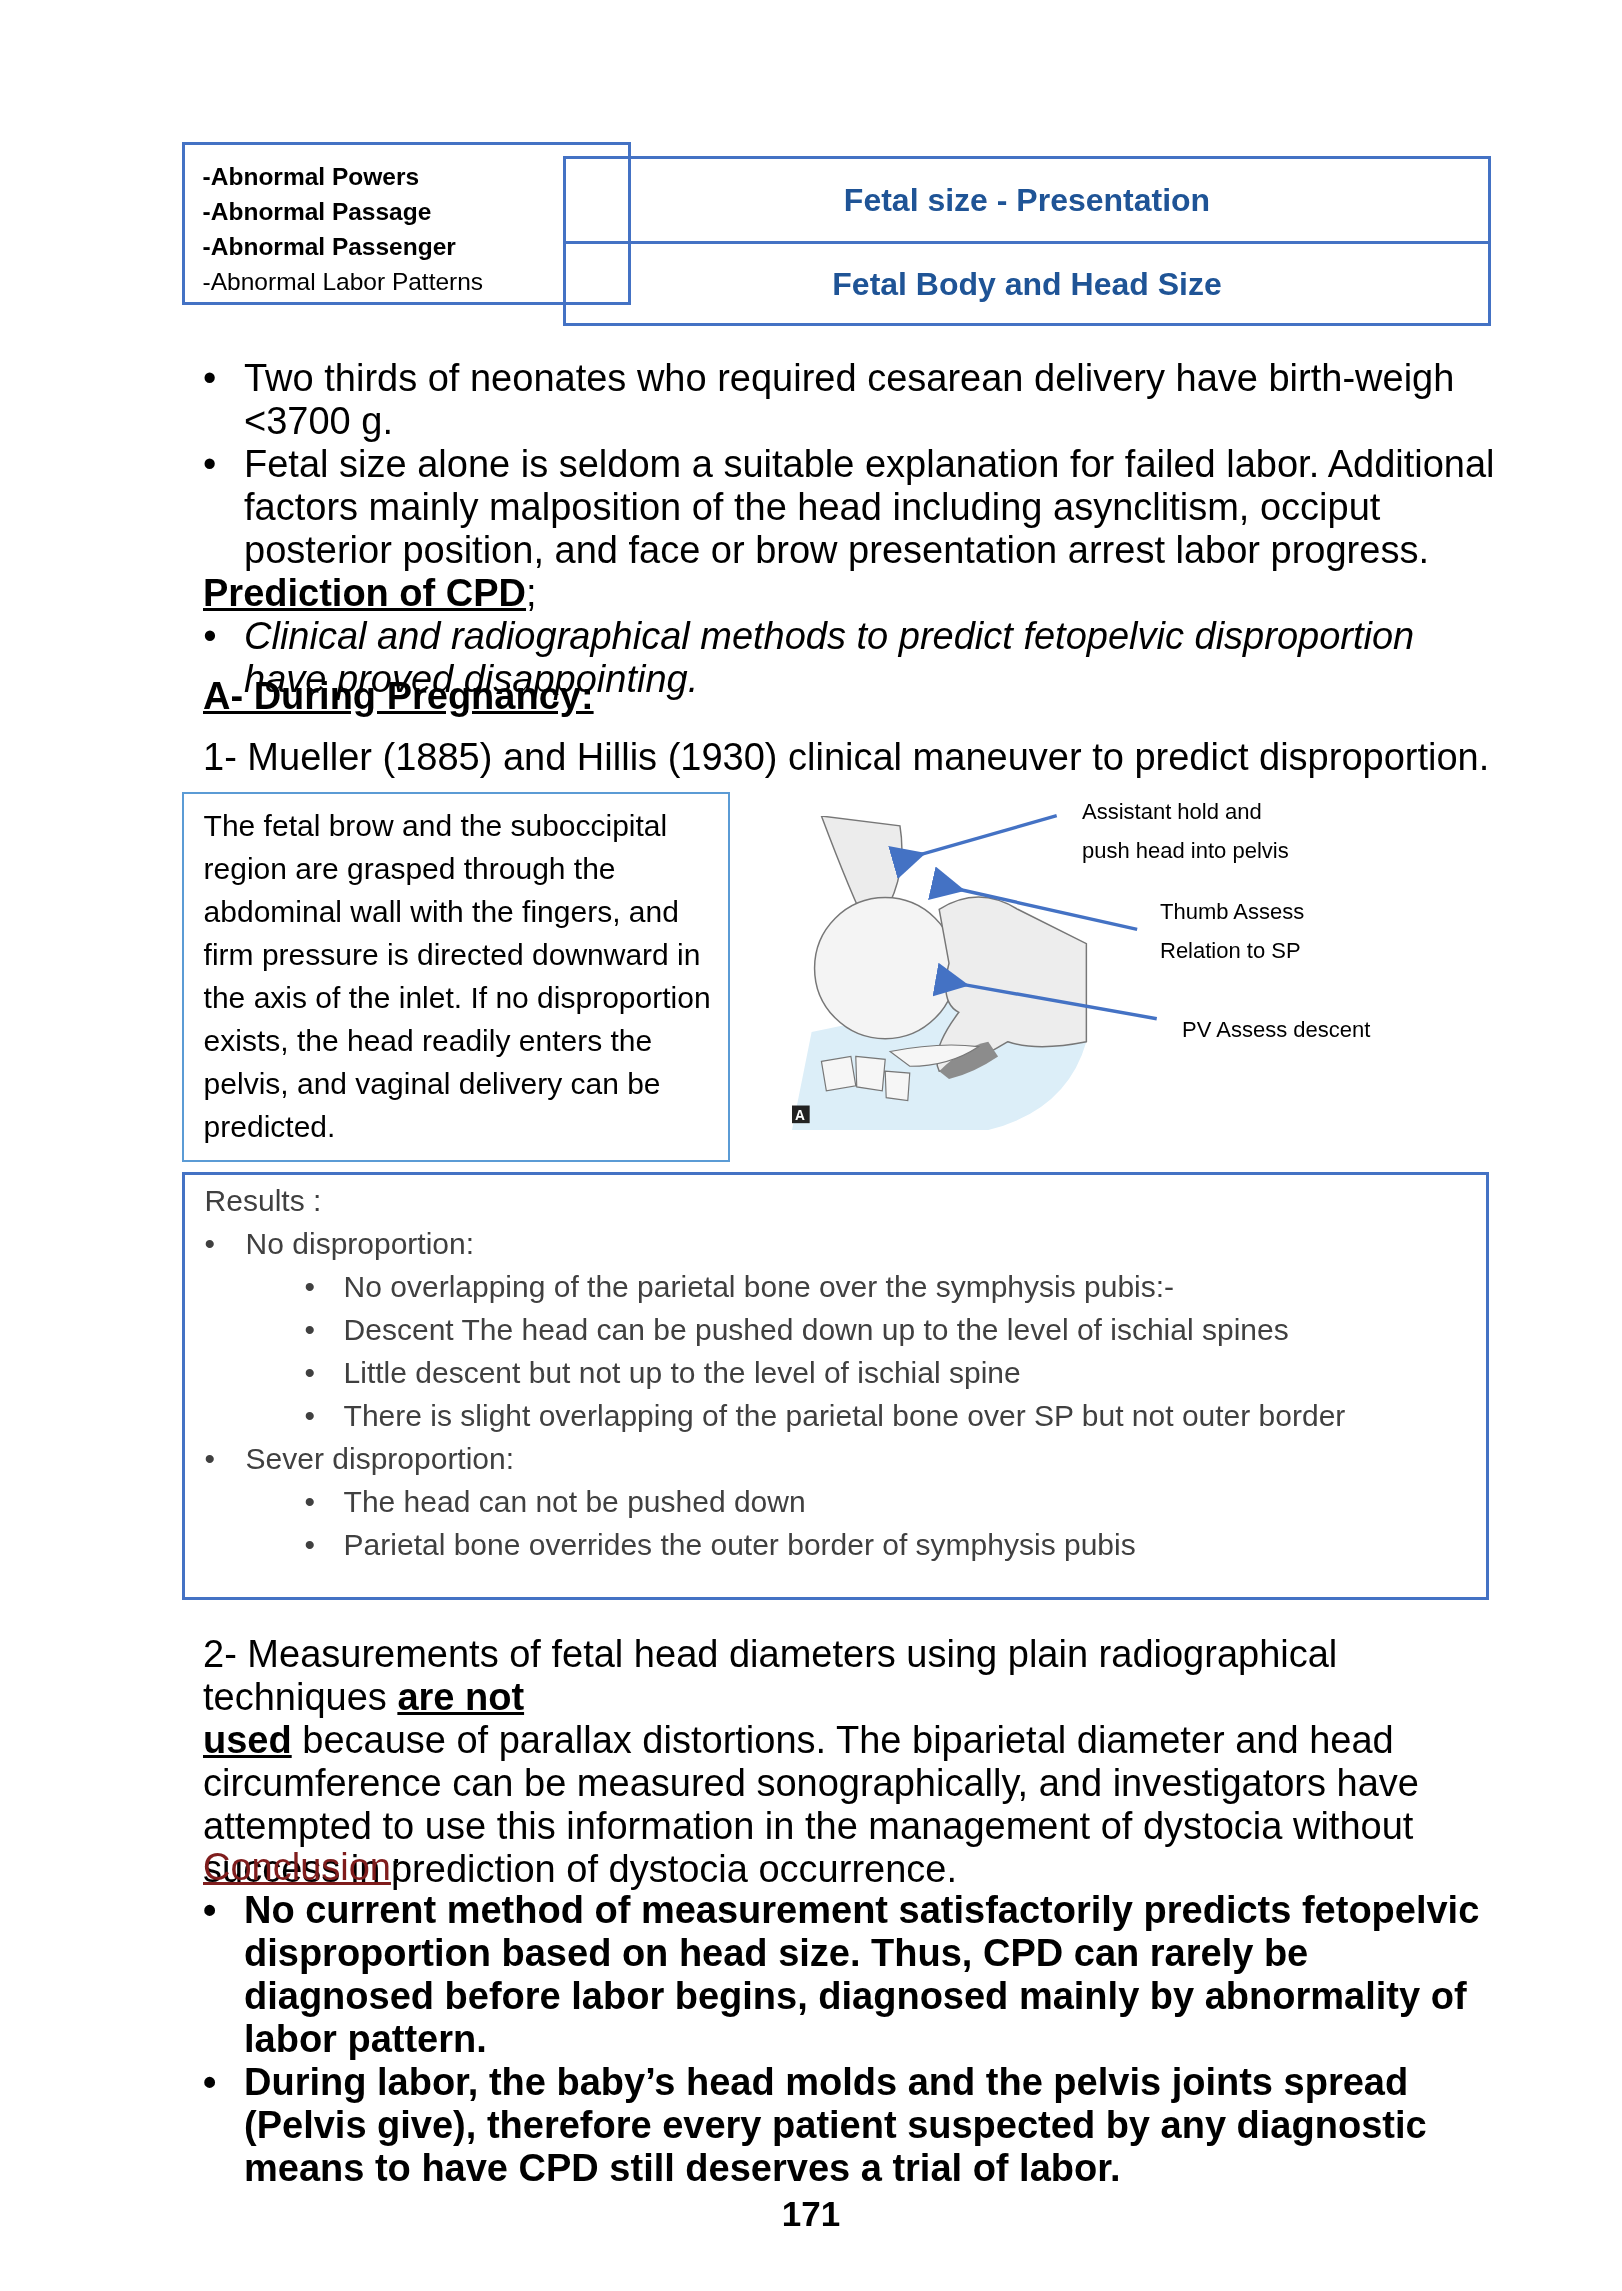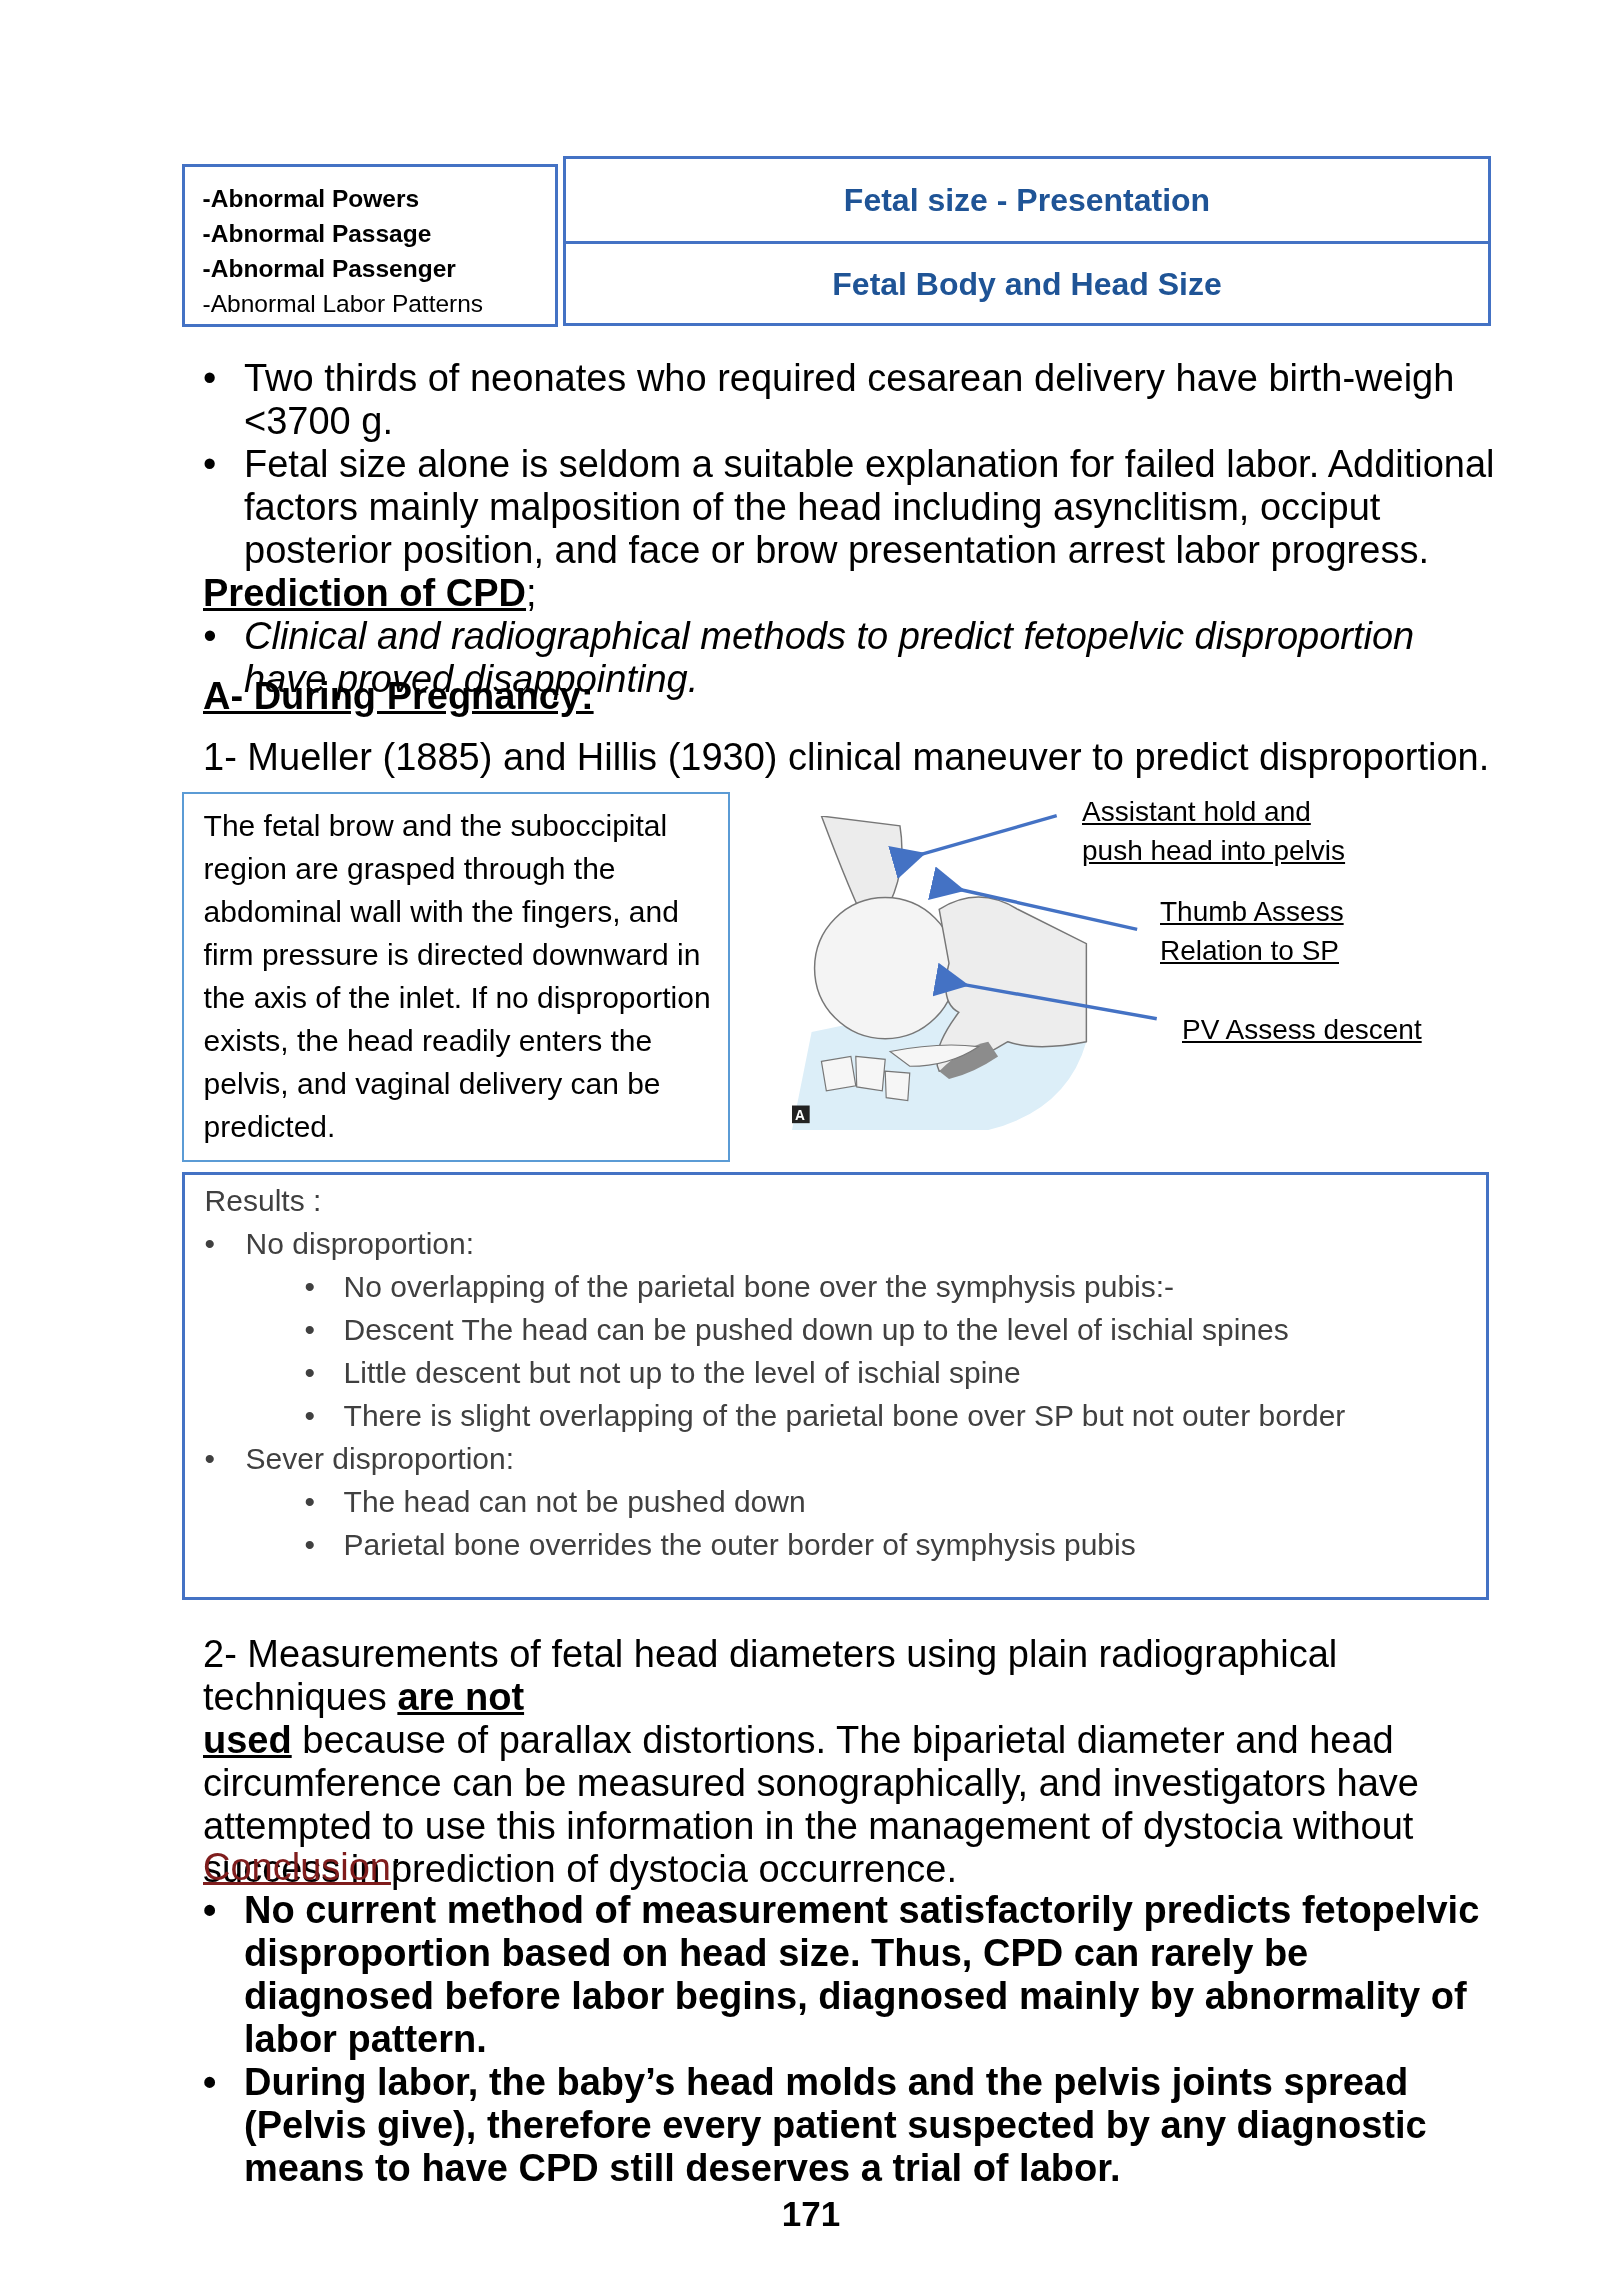--- a/index.html
+++ b/index.html
@@ -1,21 +1,21 @@
 <!DOCTYPE html>
 <html><head>
 <meta charset="utf-8">
 <style>
   html, body { margin: 0; padding: 0; background: #ffffff; }
   body { width: 1622px; height: 2292px; position: relative; overflow: hidden;
          font-family: "Liberation Sans", "DejaVu Sans", sans-serif; color: #000; }
   .abs { position: absolute; }
 
   
-  .hdr-left { left: 182px; top: 164px; width: 376px; height: 163px;
+  .hdr-left { left: 182px; top: 142px; width: 449px; height: 163px;
               border: 3.9px solid #4472C4; box-sizing: border-box; padding: 13.7px 0 0 17.6px; }
   .hdr-left div { font-size: 24.5px; line-height: 35px; white-space: nowrap; }
   .hdr-left .b { font-weight: bold; }
   .hdr-right { left: 563px; top: 156px; width: 928px; height: 170px;
                border: 3.9px solid #4472C4; box-sizing: border-box; }
   .hdr-cell { height: 80px; display: flex; align-items: center; justify-content: center;
               color: #1F5496; font-weight: bold; font-size: 32px; }
   .hdr-cell.top { border-bottom: 3.9px solid #4472C4; height: 82px; }
 
   
@@ -26,21 +26,21 @@
   .bold { font-weight: bold; }
   .ital { font-style: italic; }
 
   
   .fetal-box { left: 182px; top: 792px; width: 548px; height: 370px;
                border: 2.9px solid #5B9BD5; box-sizing: border-box; padding: 9.8px 0 0 19.6px;
                font-size: 30px; line-height: 43px; }
 
   
   .illus { left: 792px; top: 816px; width: 314px; height: 319px; }
-  .lbl { font-size: 28px; line-height: 39px; white-space: nowrap; text-decoration: underline; }
+  .lbl { font-size: 22px; line-height: 39px; white-space: nowrap; }
 
   
   .results-box { left: 182px; top: 1172px; width: 1307px; height: 428px;
                  border: 3.9px solid #4472C4; box-sizing: border-box; padding: 3.9px 0 0 19.6px;
                  color: #404040; font-size: 30px; line-height: 43px; }
   .results-box .l1 { padding-left: 41px; position: relative; }
   .results-box .l1::before { content: "\2022"; position: absolute; left: 0; }
   .results-box .l2 { padding-left: 139px; position: relative; }
   .results-box .l2::before { content: "\2022"; position: absolute; left: 100px; }
 

